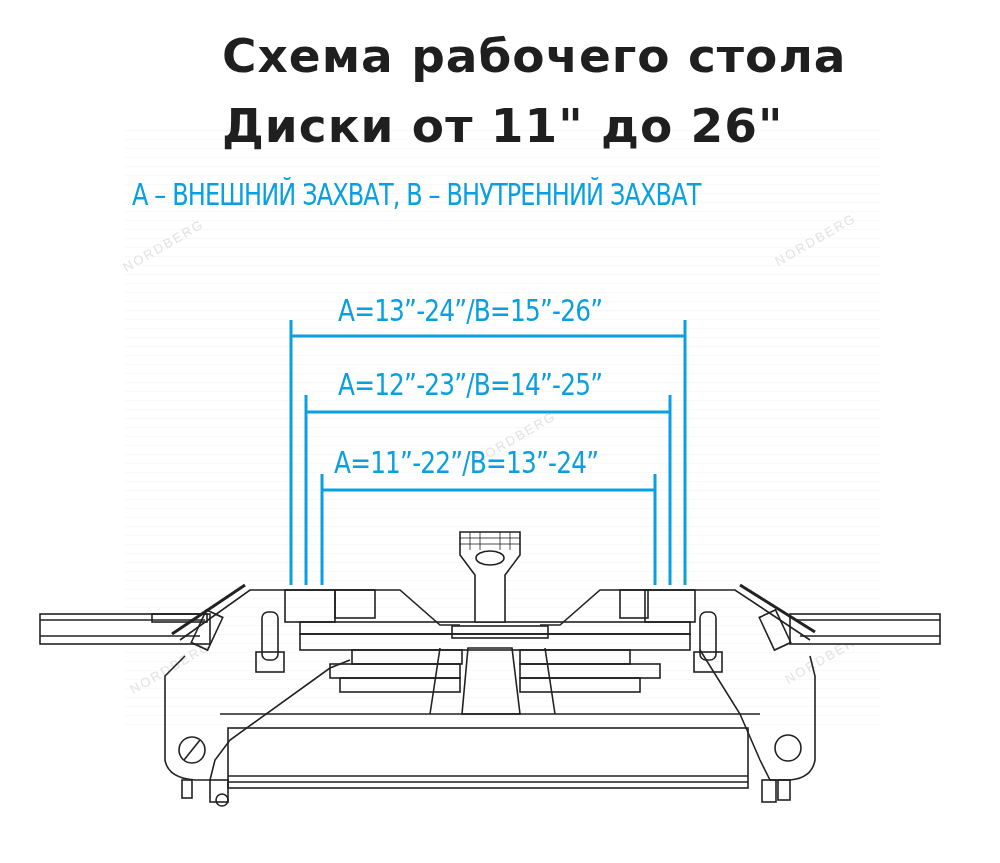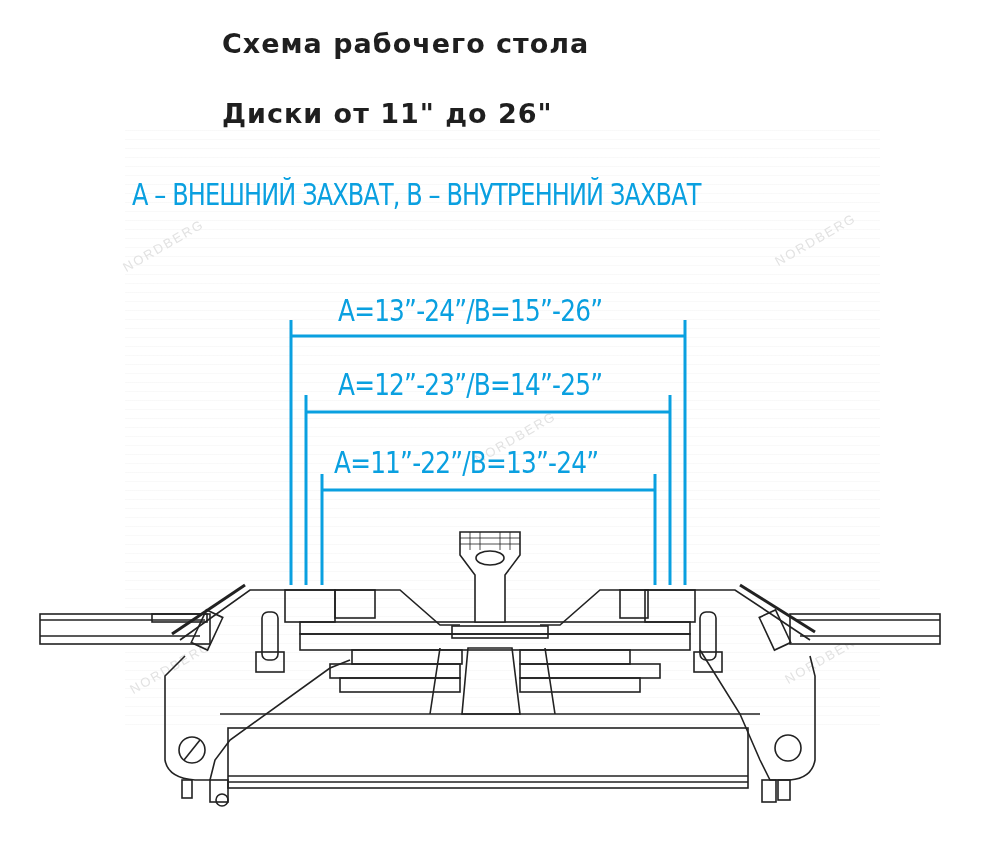--- a/index.html
+++ b/index.html
@@ -1,19 +1,19 @@
 <!DOCTYPE html>
 <html><head>
 <meta charset="utf-8">
 <style>
   html,body{margin:0;padding:0;background:#ffffff;}
   body{width:1000px;height:863px;position:relative;overflow:hidden;font-family:"DejaVu Sans",sans-serif;}
   .bgpanel{position:absolute;left:125px;top:125px;width:755px;height:600px;
     background:repeating-linear-gradient(0deg,#f6f6f6 0 1px,#ffffff 1px 9px);opacity:.7;}
-  .title{position:absolute;left:222px;font-weight:bold;color:#1f1f1f;font-size:27px;letter-spacing:1px;white-space:nowrap;}
+  .title{position:absolute;left:222px;font-weight:bold;color:#1f1f1f;font-size:47px;letter-spacing:1px;white-space:nowrap;}
   .t1{top:28px;}
   .t2{top:98px;}
   .legend{position:absolute;left:132px;top:176px;width:740px;color:#0aa0e0;
     font-family:"DejaVu Sans Condensed","DejaVu Sans",sans-serif;font-size:31px;letter-spacing:-1px;white-space:nowrap;transform:scaleX(.86);transform-origin:left top;}
   .dim{position:absolute;color:#0aa0e0;font-family:"DejaVu Sans",sans-serif;font-size:31px;letter-spacing:-1px;white-space:nowrap;transform:scaleX(.80);transform-origin:left top;}
   .wm{position:absolute;color:#e2e2e2;font-size:13px;letter-spacing:2px;transform:rotate(-30deg);font-family:"Liberation Sans",sans-serif;}
   svg{position:absolute;left:0;top:0;}
 </style>
 </head>
 <body>

